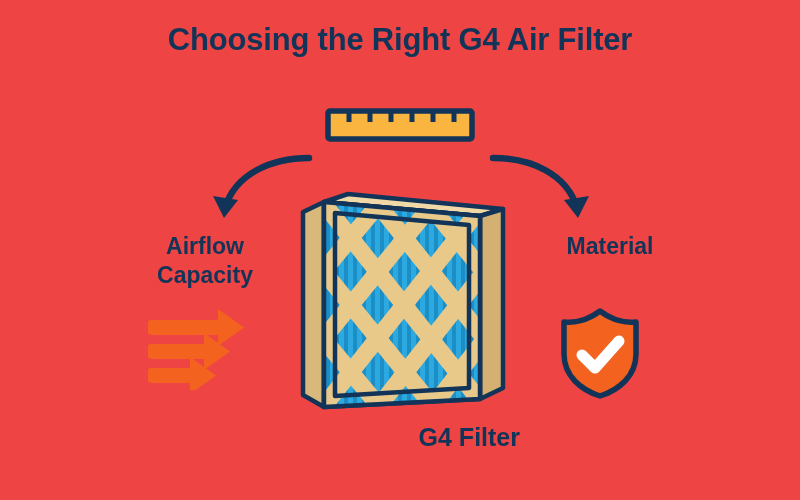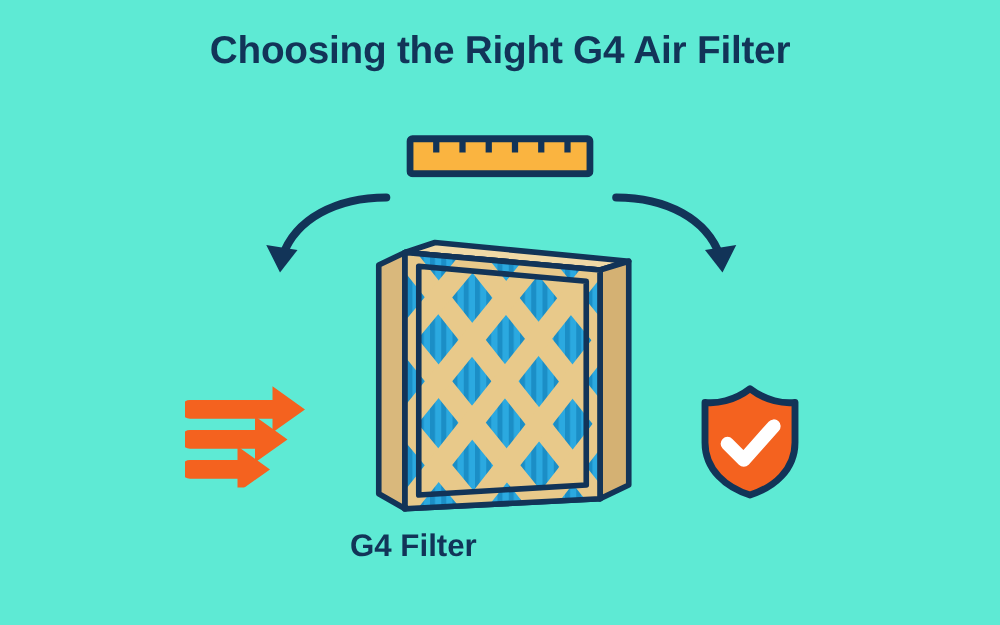--- a/index.html
+++ b/index.html
@@ -10,21 +10,21 @@
     width: 800px;
     height: 500px;
     background: #FDF5EA;
     font-family: "Liberation Sans", sans-serif;
     overflow: hidden;
   }
   #infographic {
     position: relative;
     width: 800px;
     height: 500px;
-    background: #5eead4;
+    background: #ef4444;
   }
   .abs { position: absolute; }
 
   
   #page-title {
     left: 0;
     top: 22px;
     width: 800px;
     text-align: center;
     font-size: 31px;
@@ -77,21 +77,21 @@
   #arrow-right { left: 487px; top: 150px; }
 
   
   #filter-illustration { left: 290px; top: 185px; }
 
   
   #filter-caption {
     left: 280px;
     top: 423px;
     width: 240px;
-    text-align: left;
+    text-align: right;
     font-size: 25px;
     font-weight: bold;
     color: #123458;
   }
 </style>
 </head>
 <body>
 
 <div id="infographic">
 
@@ -115,34 +115,37 @@
     <path d="M104 8 C 66 8, 30 24, 20 58" fill="none" stroke="#123458" stroke-width="6.5" stroke-linecap="round"></path>
     <path d="M8 46 L19 68 L33 50 Z" fill="#123458"></path>
   </svg>
 
   <svg class="abs" id="arrow-right" width="110" height="80" viewBox="0 0 110 80">
     <path d="M6 8 C 44 8, 80 24, 90 58" fill="none" stroke="#123458" stroke-width="6.5" stroke-linecap="round"></path>
     <path d="M77 50 L91 68 L102 46 Z" fill="#123458"></path>
   </svg>
 
   <div class="abs" id="airflow-block">
+    <div class="side-label">Airflow</div>
+    <div class="side-label">Capacity</div>
   </div>
 
   <svg class="abs" id="airflow-icon" width="106" height="82" viewBox="0 0 106 82">
     <g fill="#F4621F">
 
       <path d="M4 12 h66 v-11 l26 18.5 -26 18.5 v-11 h-66 a7.5 7.5 0 0 1 0 -15 z"></path>
 
       <path d="M4 36 h52 v-11 l26 18.5 -26 18.5 v-11 h-52 a7.5 7.5 0 0 1 0 -15 z"></path>
 
       <path d="M4 60 h38 v-11 l26 18.5 -26 18.5 v-11 h-38 a7.5 7.5 0 0 1 0 -15 z"></path>
     </g>
   </svg>
 
   <div class="abs" id="material-block">
+    <div class="side-label">Material</div>
   </div>
 
   <svg class="abs" id="shield-icon" width="86" height="94" viewBox="0 0 86 94">
     <path d="M43 5 C 56 15, 70 17, 79 16 L79 48 C79 70, 62 84, 43 90
              C24 84, 7 70, 7 48 L7 16 C16 17, 30 15, 43 5 Z" fill="#F4621F" stroke="#123458" stroke-width="5.5" stroke-linejoin="round"></path>
     <path d="M25 49 L38 62 L62 35" fill="none" stroke="#FFFFFF" stroke-width="11" stroke-linecap="round" stroke-linejoin="round"></path>
   </svg>
 
   <svg class="abs" id="filter-illustration" width="226" height="235" viewBox="0 0 226 235">
     <defs>

